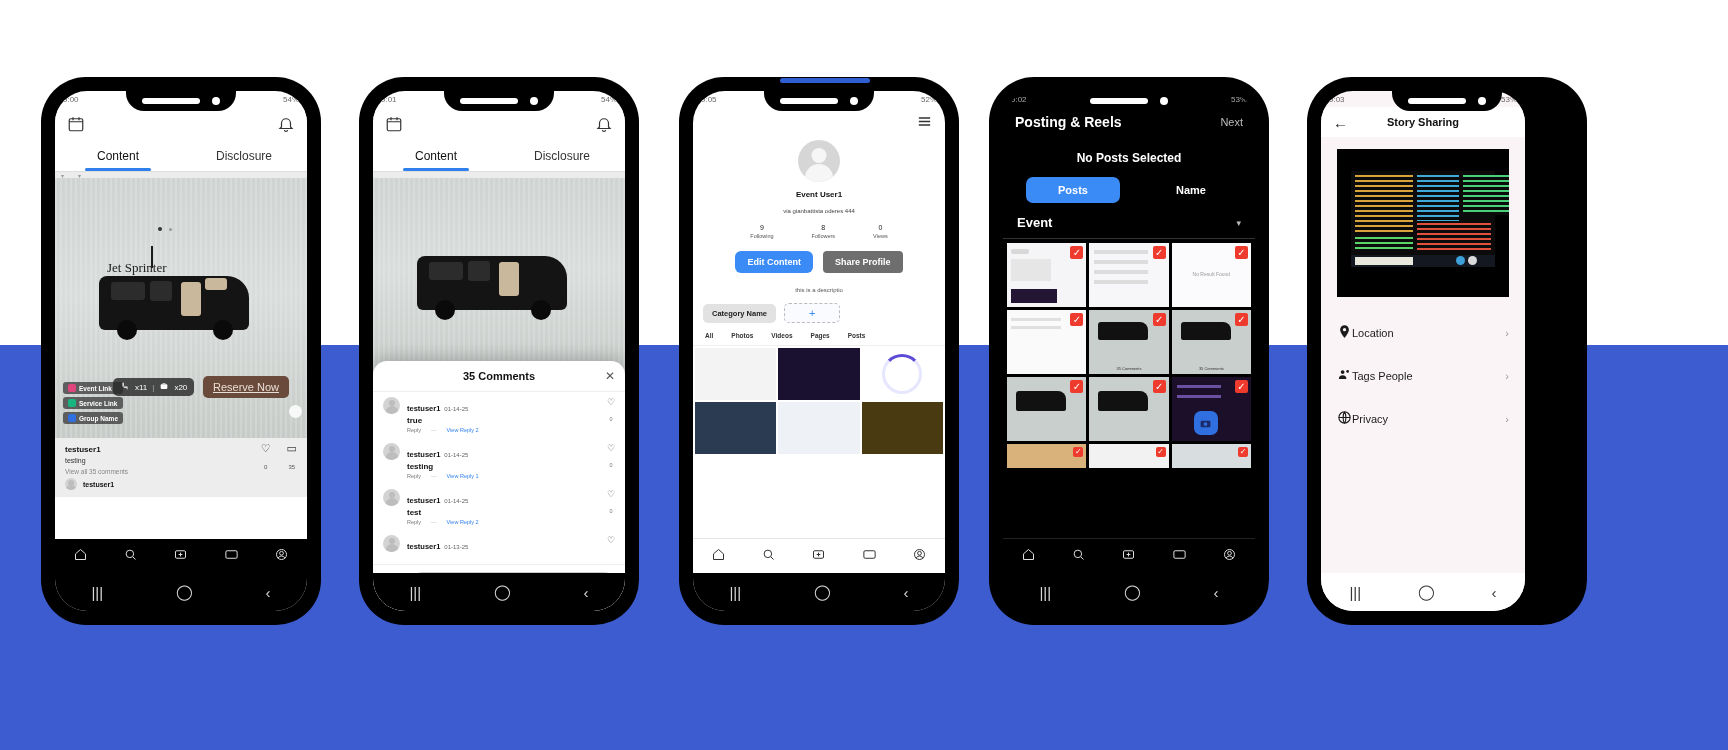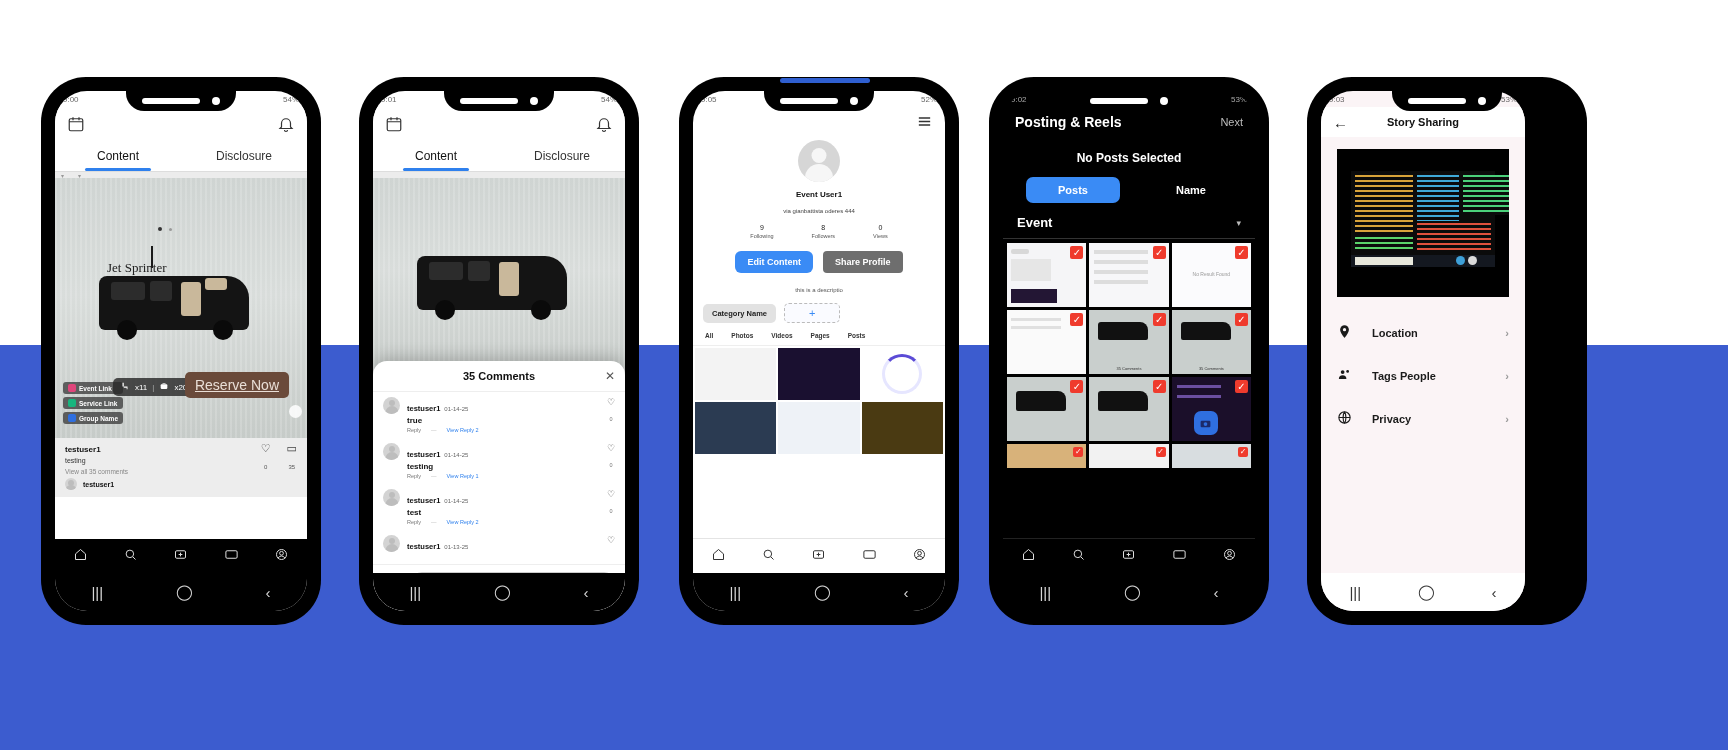--- a/index.html
+++ b/index.html
@@ -38,21 +38,21 @@
   .van:before{content:"";position:absolute;left:0;right:0;top:0;bottom:0;
     background:repeating-linear-gradient(90deg,rgba(255,255,255,.16) 0 2px,rgba(0,0,0,0) 2px 5px);}
   .vanbody{position:absolute;background:#141414;border-radius:8px 22px 6px 6px;}
   .vanwheel{position:absolute;background:#0a0a0a;border-radius:50%;}
   .vanwin{position:absolute;background:#2c2c2c;border-radius:3px;}
   .vanlux{position:absolute;background:#c9b89b;border-radius:3px;}
 
   .badge{display:inline-flex;align-items:center;gap:3px;border-radius:3px;padding:2px 5px;font-size:6.5px;color:#fff;font-weight:bold;white-space:nowrap;}
   .badge .sq{width:8px;height:8px;border-radius:2px;}
   .pillgray{background:rgba(40,40,40,.82);border-radius:5px;display:flex;align-items:center;gap:5px;padding:3px 7px;color:#fff;font-size:8px;}
-  .reserve{background:#6a4a3a;color:#e9ded6;border-radius:5px;font-size:14px;padding:5px 10px;text-decoration:underline;text-align:center;}
+  .reserve{background:#6a4a3a;color:#e9ded6;border-radius:5px;font-size:11px;padding:5px 10px;text-decoration:underline;text-align:center;}
 
   
   .sheet{position:absolute;left:0;right:0;bottom:0;background:#fff;border-radius:14px 14px 0 0;z-index:30;box-shadow:0 -4px 16px rgba(0,0,0,.2);}
   .cmt{display:flex;gap:7px;padding:5px 10px;}
   .cav{width:17px;height:17px;border-radius:50%;background:#d3d3d3;flex:0 0 auto;position:relative;overflow:hidden;}
   .cav:after{content:"";position:absolute;left:50%;top:55%;transform:translateX(-50%);width:13px;height:11px;background:#bdbdbd;border-radius:7px 7px 0 0;}
   .cav:before{content:"";position:absolute;left:50%;top:16%;transform:translateX(-50%);width:6px;height:6px;background:#bdbdbd;border-radius:50%;z-index:2;}
   .cname{font-size:7.5px;font-weight:bold;color:#111;}
   .cdate{font-size:6px;color:#666;margin-left:4px;}
   .ctext{font-size:8px;color:#111;font-weight:bold;margin-top:1px;}
@@ -64,21 +64,21 @@
   .avatar:before{content:"";position:absolute;left:50%;top:18%;transform:translateX(-50%);width:15px;height:15px;border-radius:50%;background:#f6f6f6;}
   .avatar:after{content:"";position:absolute;left:50%;top:58%;transform:translateX(-50%);width:28px;height:24px;border-radius:14px 14px 0 0;background:#f6f6f6;}
   .btnblue{background:#3a8bf5;color:#fff;border-radius:6px;font-size:9px;font-weight:bold;padding:6px 12px;}
   .btngray{background:#6e6e6e;color:#fff;border-radius:4px;font-size:9px;font-weight:bold;padding:6px 12px;}
   .chip{background:#e2e2e2;border-radius:5px;font-size:7.5px;font-weight:bold;color:#222;padding:5px 9px;}
   .chipadd{border:1px dashed #bbb;border-radius:5px;color:#3a8bf5;font-size:11px;padding:3px 24px;background:#fafbff;}
 
   .gridcell{background:#222;position:relative;overflow:hidden;}
   .check{position:absolute;right:3px;top:3px;width:13px;height:13px;background:#ef3b2d;border-radius:2px;color:#fff;font-size:10px;line-height:13px;text-align:center;}
 
-  .rowitem{display:flex;align-items:center;gap:20px;padding:13px 16px;font-size:11px;color:#1b1b1b;font-weight:bold;}
+  .rowitem{display:flex;align-items:center;gap:0;padding:13px 16px;font-size:11px;color:#1b1b1b;font-weight:normal;}
   .chev{margin-left:auto;color:#9a9a9a;font-size:11px;}
   .sharebtn{background:#ee4433;color:#fff;border-radius:7px;text-align:center;font-size:11px;font-weight:bold;padding:10px 0;}
   .spinner{width:34px;height:34px;border:3px solid #e6e6ff;border-top-color:#5b4bd6;border-radius:50%;}
 </style>
 </head>
 <body>
 
 <div id="bg-white"></div>
 <div id="bg-blue"></div>
 

